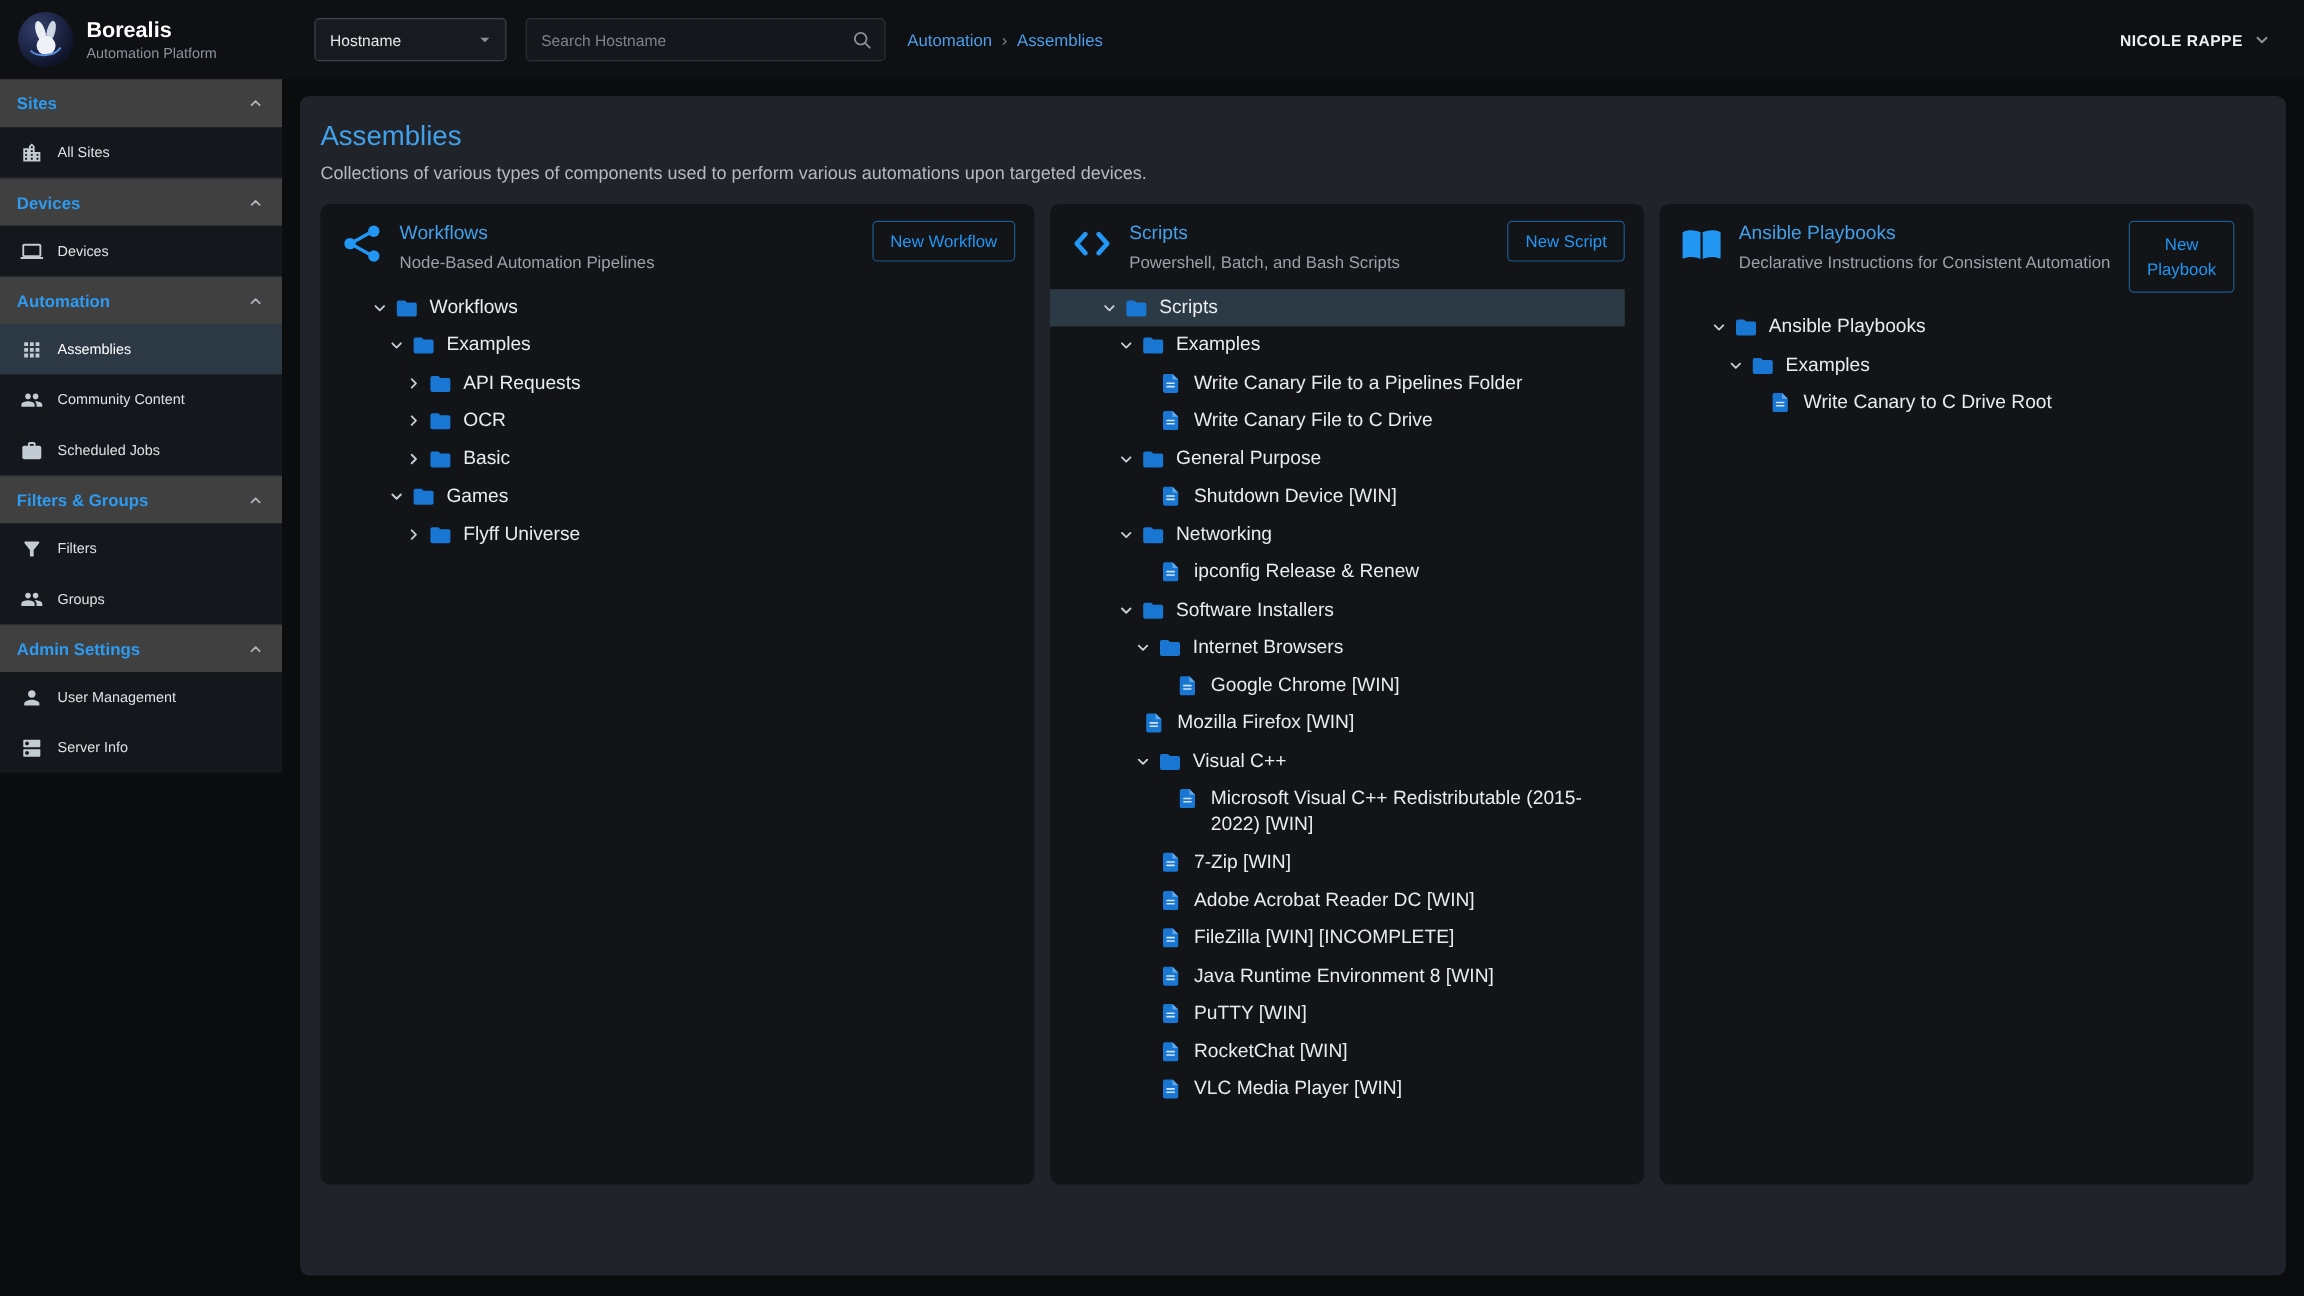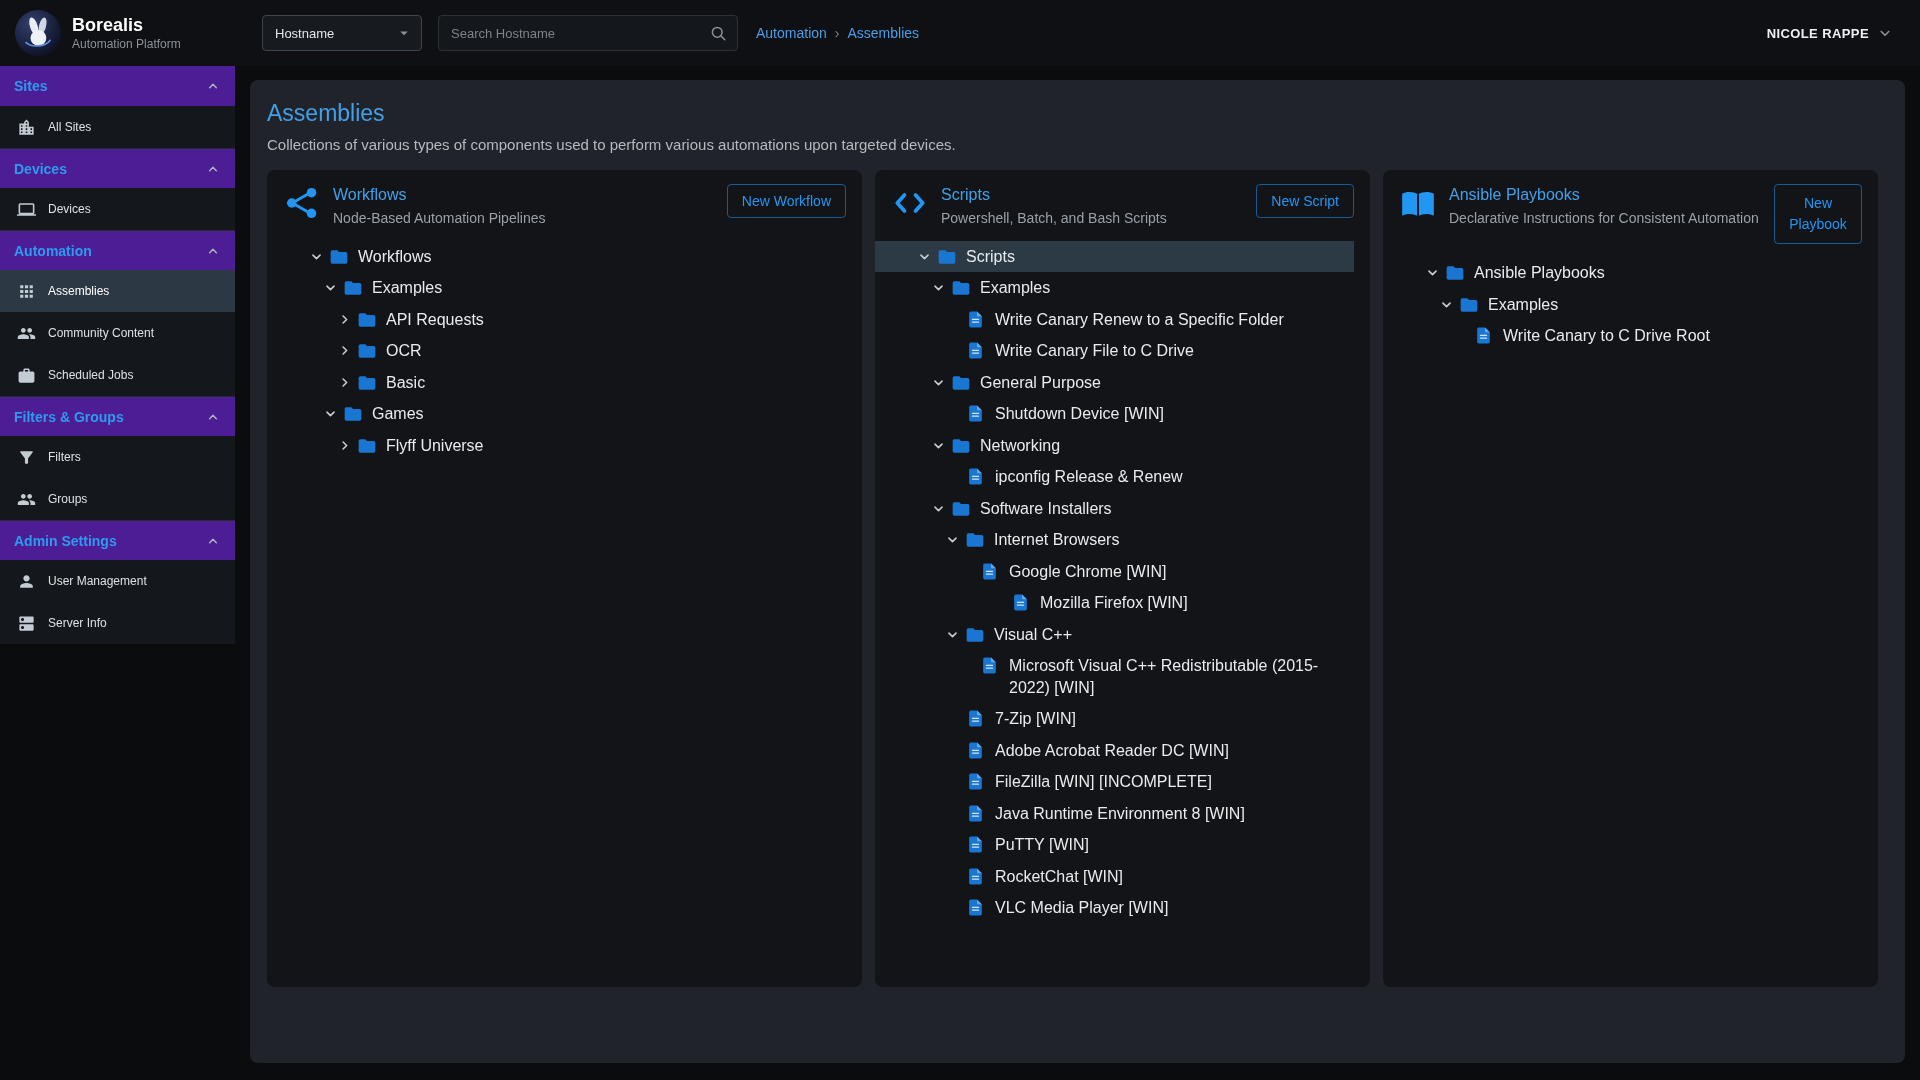--- a/index.html
+++ b/index.html
@@ -33,21 +33,21 @@
 
   .icon{display:inline-flex;align-items:center;justify-content:center}
   .icon svg{width:100%;height:100%}
   .icon.sm{width:18px;height:18px;color:#8b929a}
 
   
   .layout{display:flex;align-items:flex-start;height:1014px}
   .sidebar{width:235px;flex:0 0 235px}
   .sb-nav{background:#14171b}
   .sb-header{height:40px;display:flex;align-items:center;justify-content:space-between;
-        padding:0 14px;background:#4c1d95;border-top:1px solid #262b31;color:#2e9bf0;
+        padding:0 14px;background:#404040;border-top:1px solid #262b31;color:#2e9bf0;
         font-size:14px;font-weight:bold;cursor:pointer}
   .sb-header:first-child{border-top:none}
   .sb-chev{width:16px;height:16px;color:#aeb6bd}
   .sb-item{height:42px;display:flex;align-items:center;gap:12px;padding:0 14px 0 17px;
         font-size:12px;color:#dde1e5;cursor:pointer}
   .sb-item.selected{background:#2c3844;color:#ffffff}
   .sb-icon{width:19px;height:19px;flex:0 0 19px;color:#c3cbd3}
 
   .content{flex:1;padding:14px 15px 0 15px}
   .panel{background:#202329;border-radius:8px;height:983px;padding:20px 17px;overflow:hidden}
@@ -415,21 +415,21 @@
               <div class="tree-row" style="padding-left: 64px;">
                 <span class="chev spacer"></span>
                 <span class="icon node-icon file">
                   <svg viewBox="0 0 24 24">
                     <path fill="#1976d2" d="M6 2h8l6 6v12a2 2 0 0 1-2 2H6a2 2 0 0 1-2-2V4a2 2 0 0 1 2-2z"></path>
                     <path fill="#63a9e8" d="M14 2l6 6h-6z"></path>
                     <rect x="7.5" y="11" width="9" height="1.7" rx=".5" fill="#cfe5f7"></rect>
                     <rect x="7.5" y="14.5" width="9" height="1.7" rx=".5" fill="#cfe5f7"></rect>
                   </svg>
                 </span>
-                <span class="tree-label">Write Canary Renew to a Specific Folder</span>
+                <span class="tree-label">Write Canary File to a Pipelines Folder</span>
               </div>
               <div class="tree-row" style="padding-left: 64px;">
                 <span class="chev spacer"></span>
                 <span class="icon node-icon file">
                   <svg viewBox="0 0 24 24">
                     <path fill="#1976d2" d="M6 2h8l6 6v12a2 2 0 0 1-2 2H6a2 2 0 0 1-2-2V4a2 2 0 0 1 2-2z"></path>
                     <path fill="#63a9e8" d="M14 2l6 6h-6z"></path>
                     <rect x="7.5" y="11" width="9" height="1.7" rx=".5" fill="#cfe5f7"></rect>
                     <rect x="7.5" y="14.5" width="9" height="1.7" rx=".5" fill="#cfe5f7"></rect>
                   </svg>
@@ -517,21 +517,21 @@
                 <span class="icon node-icon file">
                   <svg viewBox="0 0 24 24">
                     <path fill="#1976d2" d="M6 2h8l6 6v12a2 2 0 0 1-2 2H6a2 2 0 0 1-2-2V4a2 2 0 0 1 2-2z"></path>
                     <path fill="#63a9e8" d="M14 2l6 6h-6z"></path>
                     <rect x="7.5" y="11" width="9" height="1.7" rx=".5" fill="#cfe5f7"></rect>
                     <rect x="7.5" y="14.5" width="9" height="1.7" rx=".5" fill="#cfe5f7"></rect>
                   </svg>
                 </span>
                 <span class="tree-label">Google Chrome [WIN]</span>
               </div>
-              <div class="tree-row" style="padding-left: 109px;">
+              <div class="tree-row" style="padding-left: 50px;">
                 <span class="chev spacer"></span>
                 <span class="icon node-icon file">
                   <svg viewBox="0 0 24 24">
                     <path fill="#1976d2" d="M6 2h8l6 6v12a2 2 0 0 1-2 2H6a2 2 0 0 1-2-2V4a2 2 0 0 1 2-2z"></path>
                     <path fill="#63a9e8" d="M14 2l6 6h-6z"></path>
                     <rect x="7.5" y="11" width="9" height="1.7" rx=".5" fill="#cfe5f7"></rect>
                     <rect x="7.5" y="14.5" width="9" height="1.7" rx=".5" fill="#cfe5f7"></rect>
                   </svg>
                 </span>
                 <span class="tree-label">Mozilla Firefox [WIN]</span>

